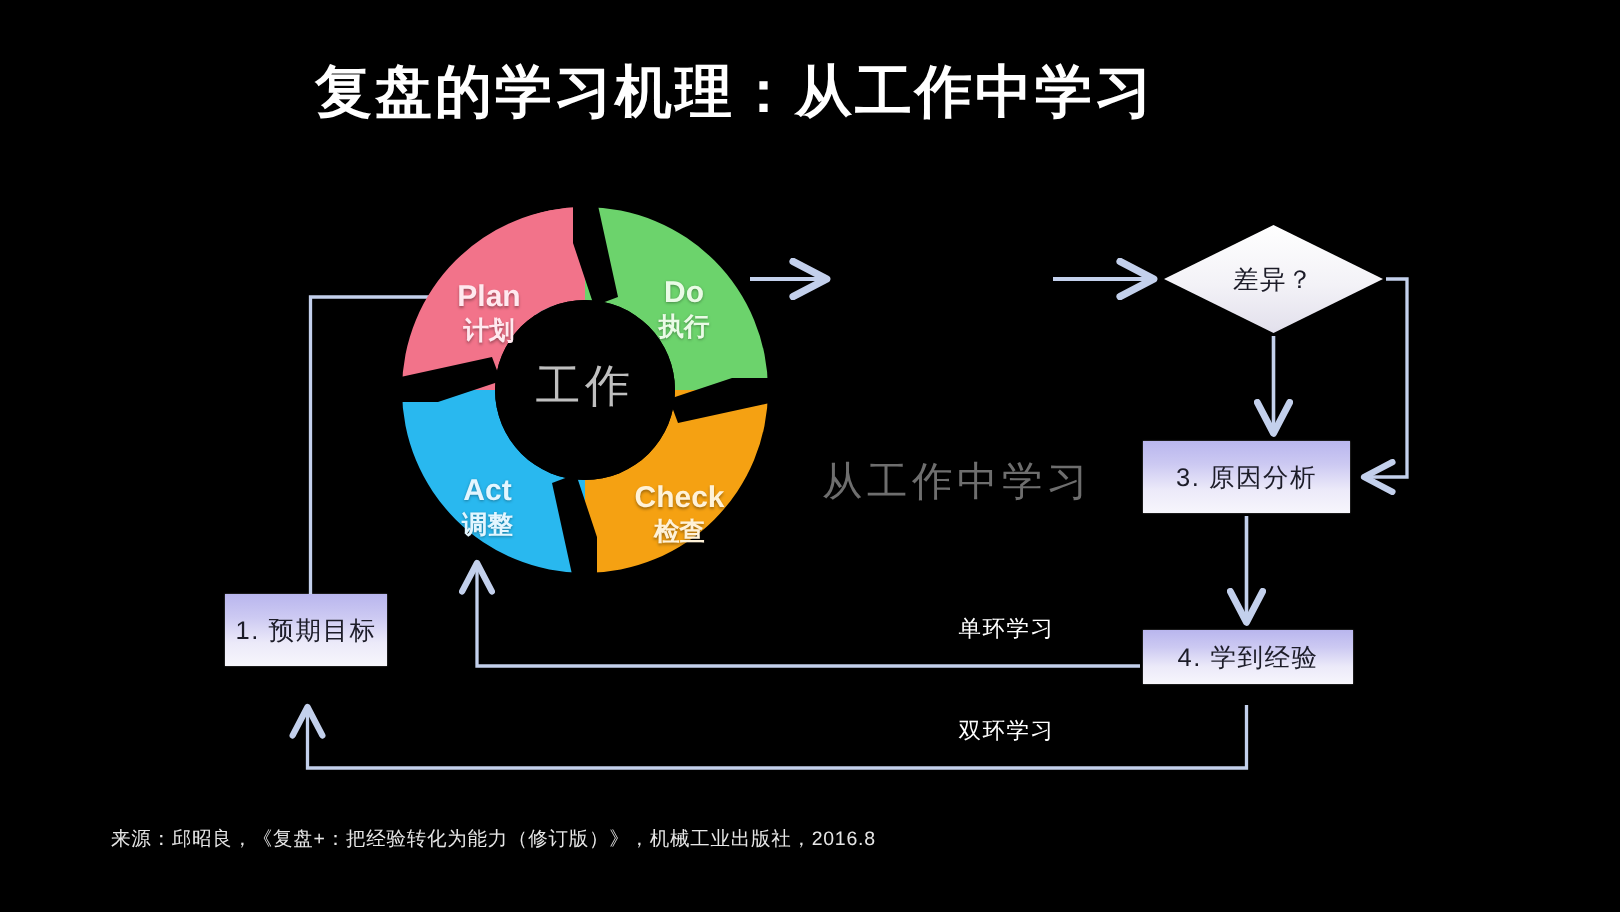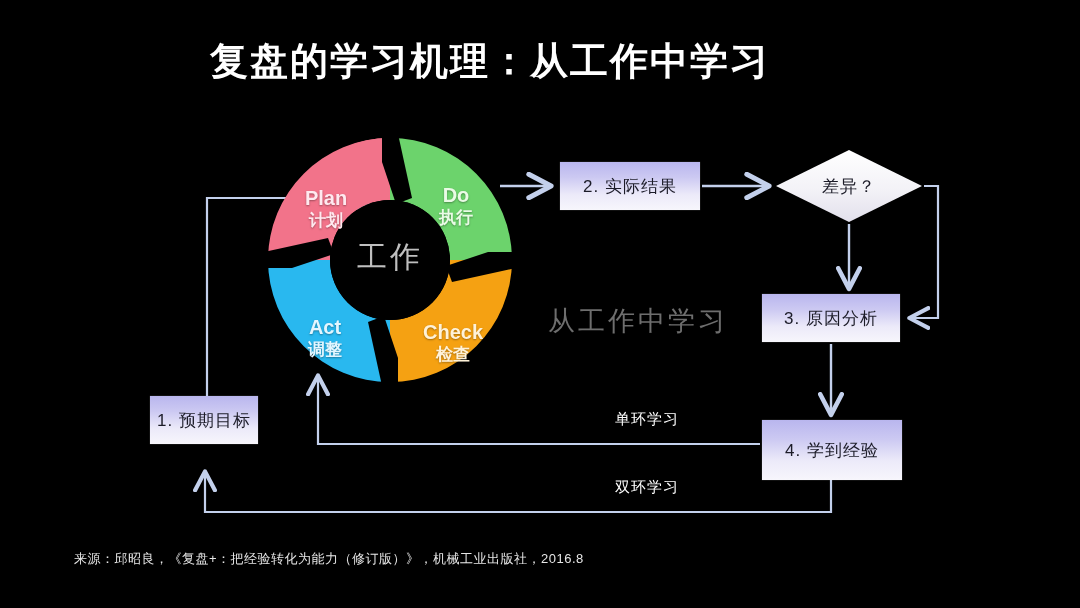--- a/index.html
+++ b/index.html
@@ -89,21 +89,21 @@
     font-weight: 500;
     display: flex;
     align-items: center;
     justify-content: center;
     letter-spacing: 1px;
     box-shadow: 0 0 1px rgba(255,255,255,.4);
   }
   #box1 { left: 150px; top: 396px; width: 108px; height: 48px; }
   #box2 { left: 560px; top: 162px; width: 140px; height: 48px; }
   #box3 { left: 762px; top: 294px; width: 138px; height: 48px; }
-  #box4 { left: 762px; top: 420px; width: 140px; height: 60px; }
+  #box4 { left: 762px; top: 420px; width: 140px; height: 36px; }
 
   
   #diamond {
     position: absolute;
     left: 776px;
     top: 150px;
     width: 146px;
     height: 72px;
   }
   #diamond .dshape {
@@ -125,20 +125,21 @@
   }
 
   
   .loop-label {
     position: absolute;
     color: #ffffff;
     font-size: 15px;
     font-weight: 500;
     letter-spacing: 1px;
     white-space: nowrap;
+    margin-left: 24px;
   }
   #loop-single { left: 615px; top: 410px; }
   #loop-double { left: 615px; top: 478px; }
 
   
   #watermark {
     position: absolute;
     left: 548px;
     top: 303px;
     color: #6e6e6e;
@@ -229,21 +230,20 @@
     <div class="seg-label" id="lbl-act">
       <span class="seg-en">Act</span>
       <span class="seg-cn">调整</span>
     </div>
     <div id="lbl-core">工作</div>
   </div>
 
   <div id="watermark">从工作中学习</div>
 
   <div class="pbox" id="box1">1. 预期目标</div>
-  <div class="pbox" id="box2">2. 实际结果</div>
   <div class="pbox" id="box3">3. 原因分析</div>
   <div class="pbox" id="box4">4. 学到经验</div>
 
   <div id="diamond">
     <div class="dshape"></div>
     <div class="dtext">差异？</div>
   </div>
 
   <div class="loop-label" id="loop-single">单环学习</div>
   <div class="loop-label" id="loop-double">双环学习</div>

